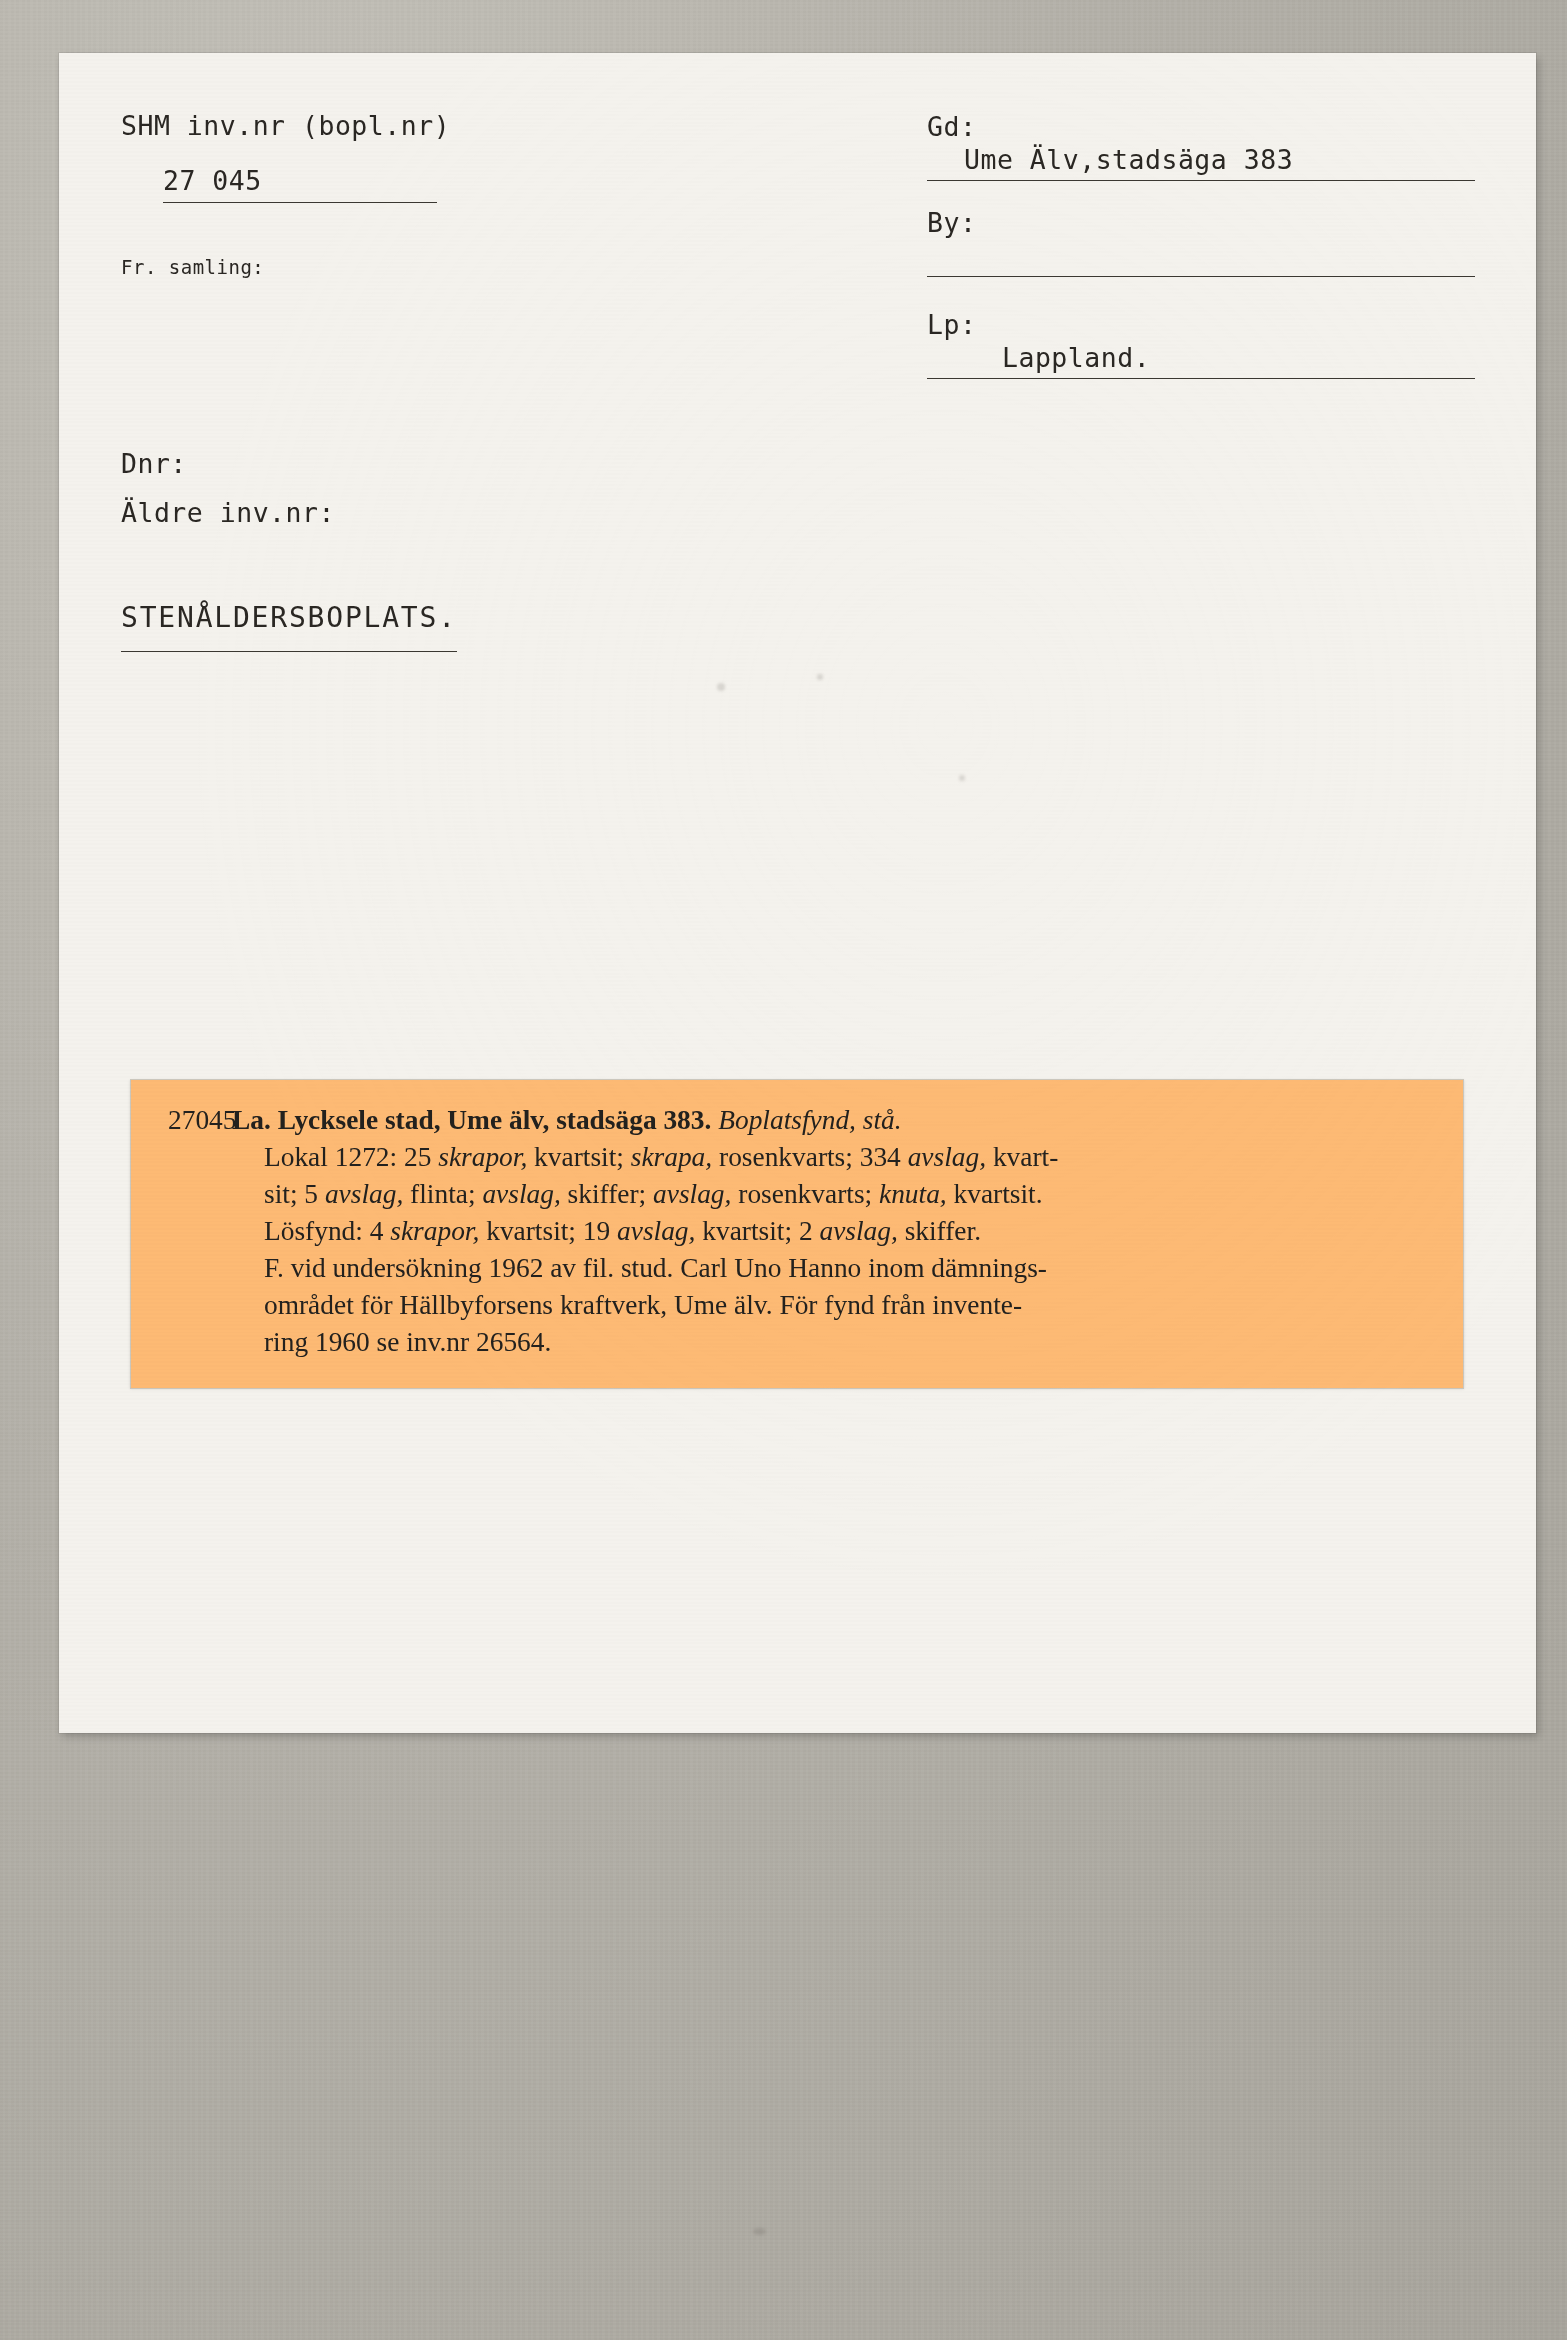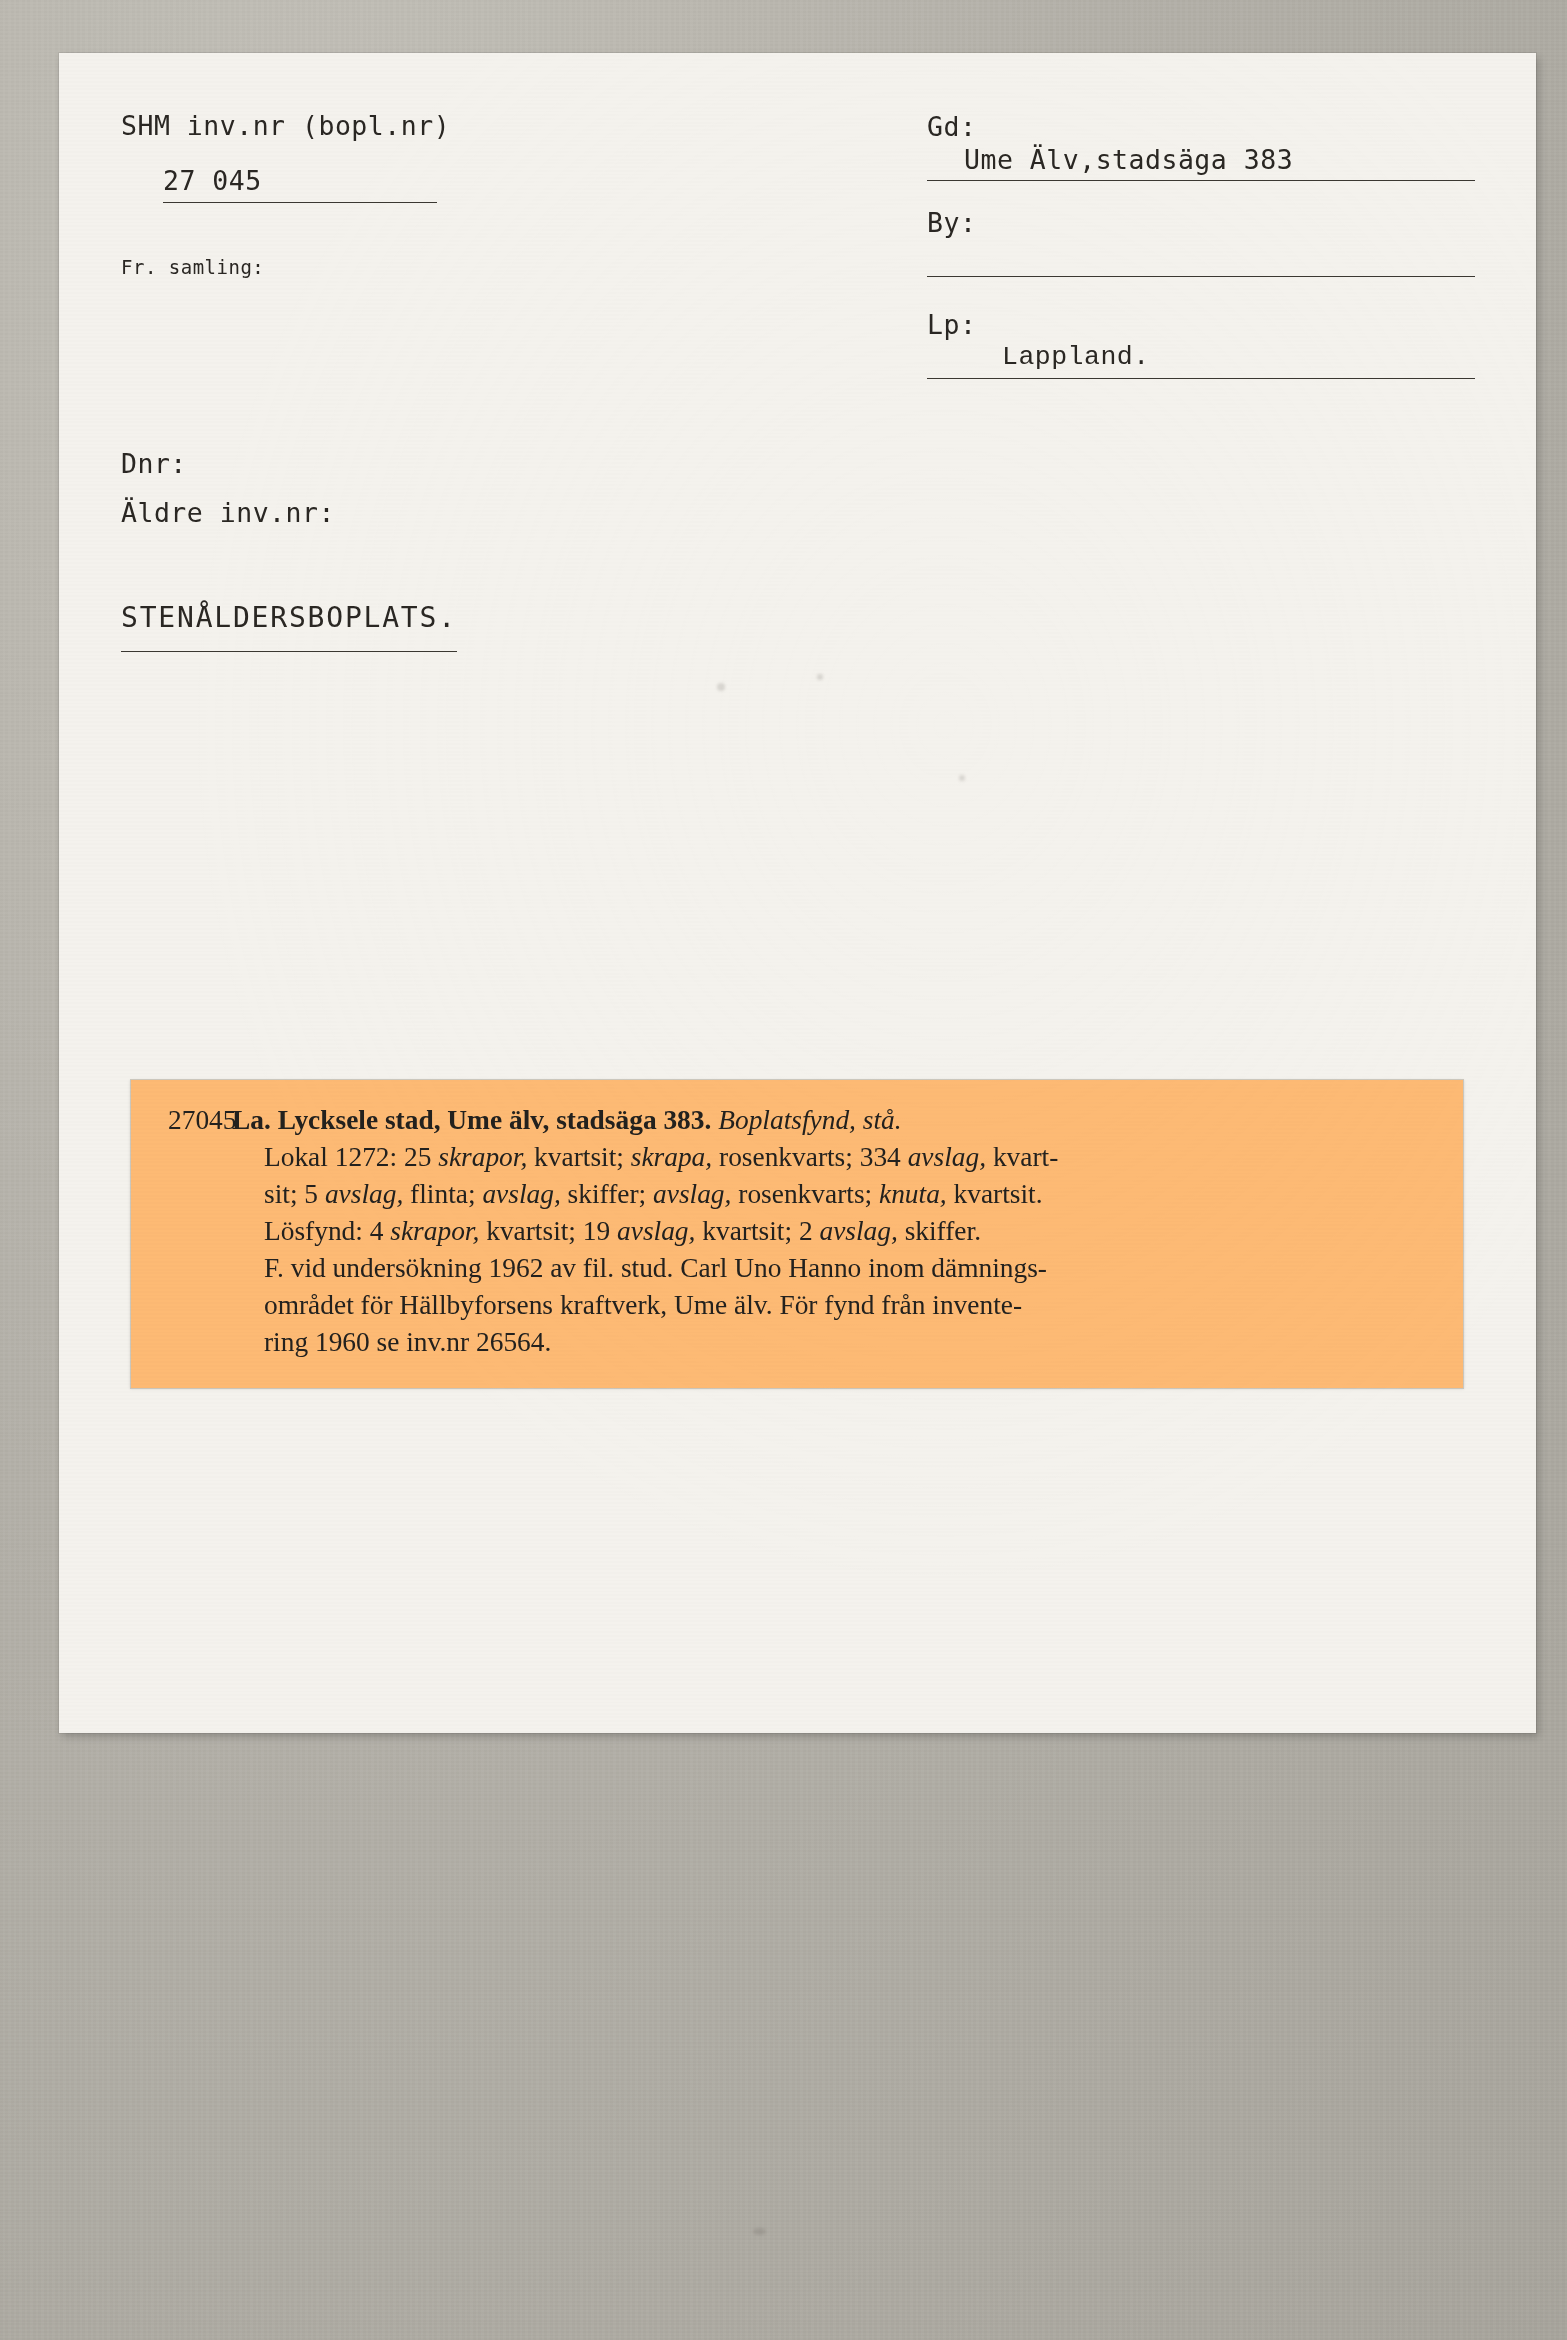--- a/index.html
+++ b/index.html
@@ -205,21 +205,21 @@
 
     <div class="right-row" style="margin-top:25.6px;">
       <div class="tw rl">By:</div>
       <div class="tw rv" style="min-height:33px;"></div>
       <div class="right-rule"></div>
     </div>
 
 
     <div class="right-row" style="margin-top:31px;">
       <div class="tw rl">Lp:</div>
-      <div class="tw rv" style="padding-left:75px;font-family:Liberation Mono, monospace;">Lappland.</div>
+      <div class="tw rv" style="padding-left:75px;">Lappland.</div>
       <div class="right-rule"></div>
     </div>
 
   </div>
 
   <div class="tw" id="section-title">STENÅLDERSBOPLATS.</div>
 
   <div id="catalogue-slip">
 
     <div class="slip-text slip-first">

